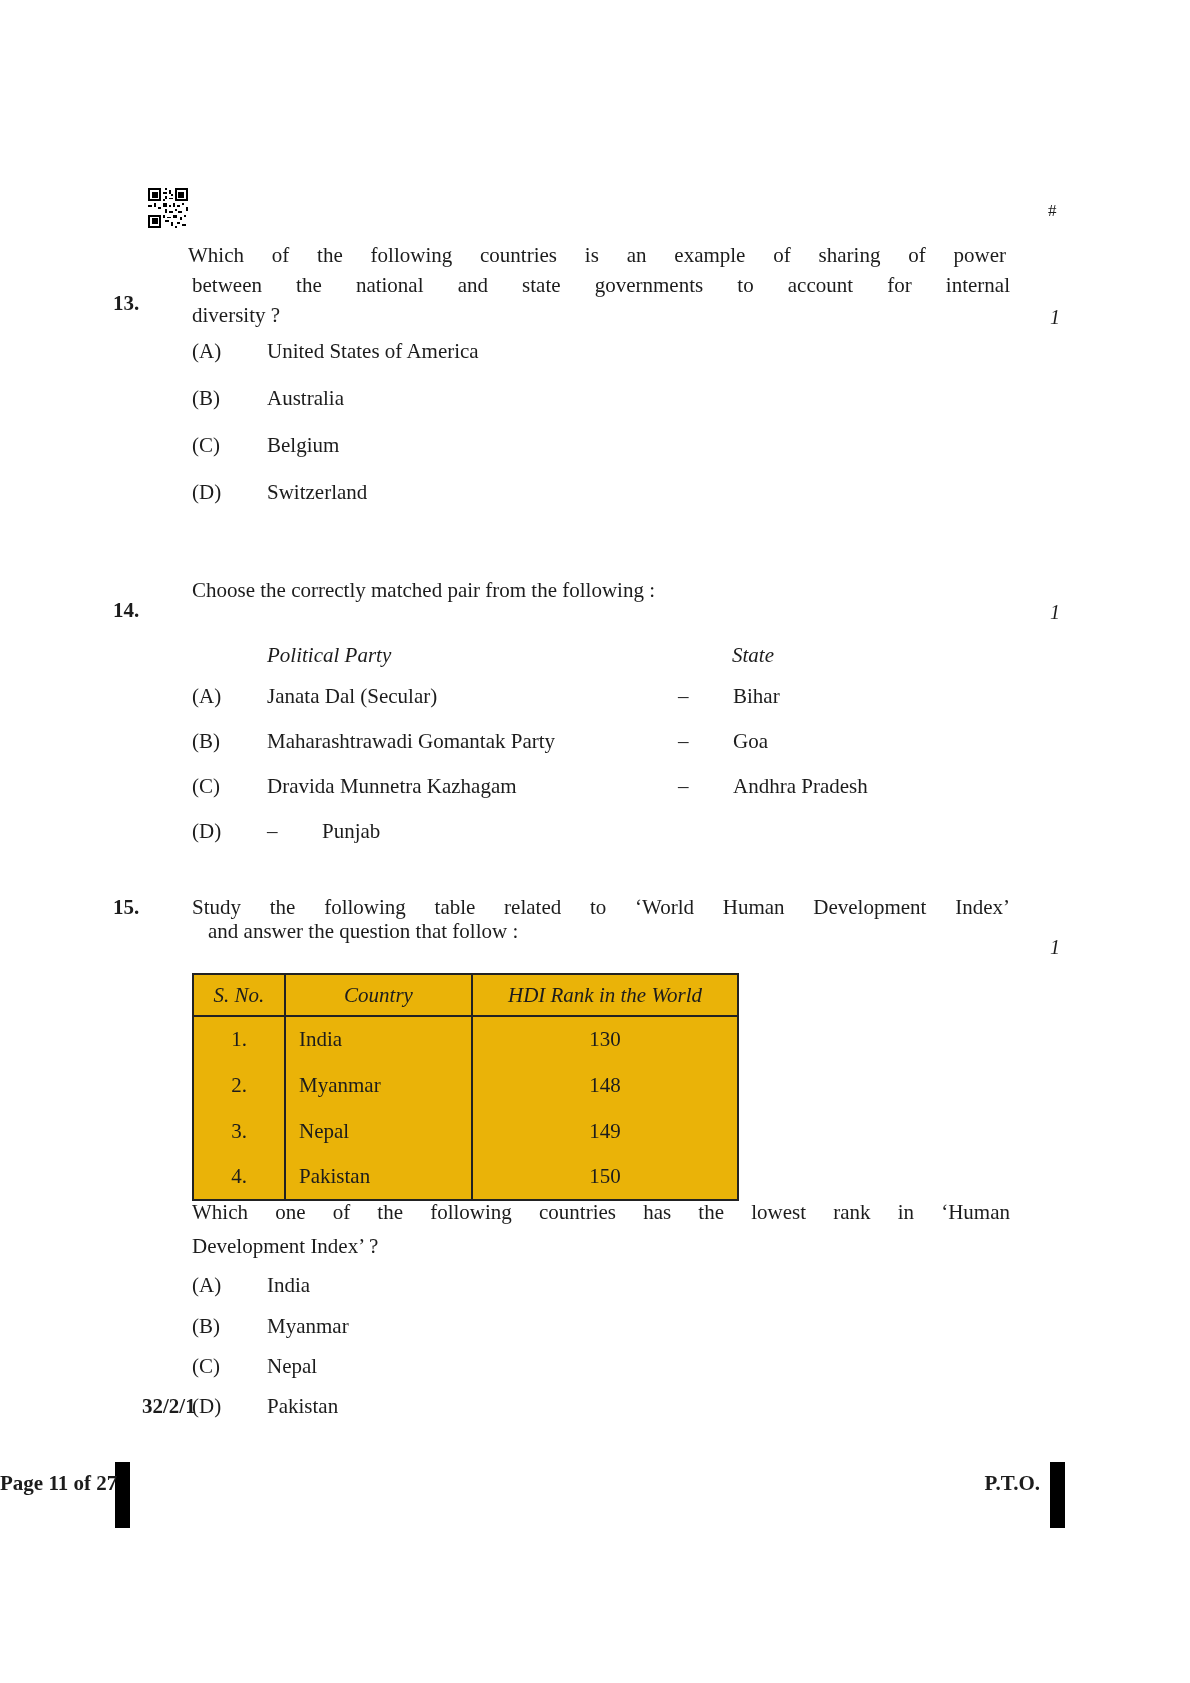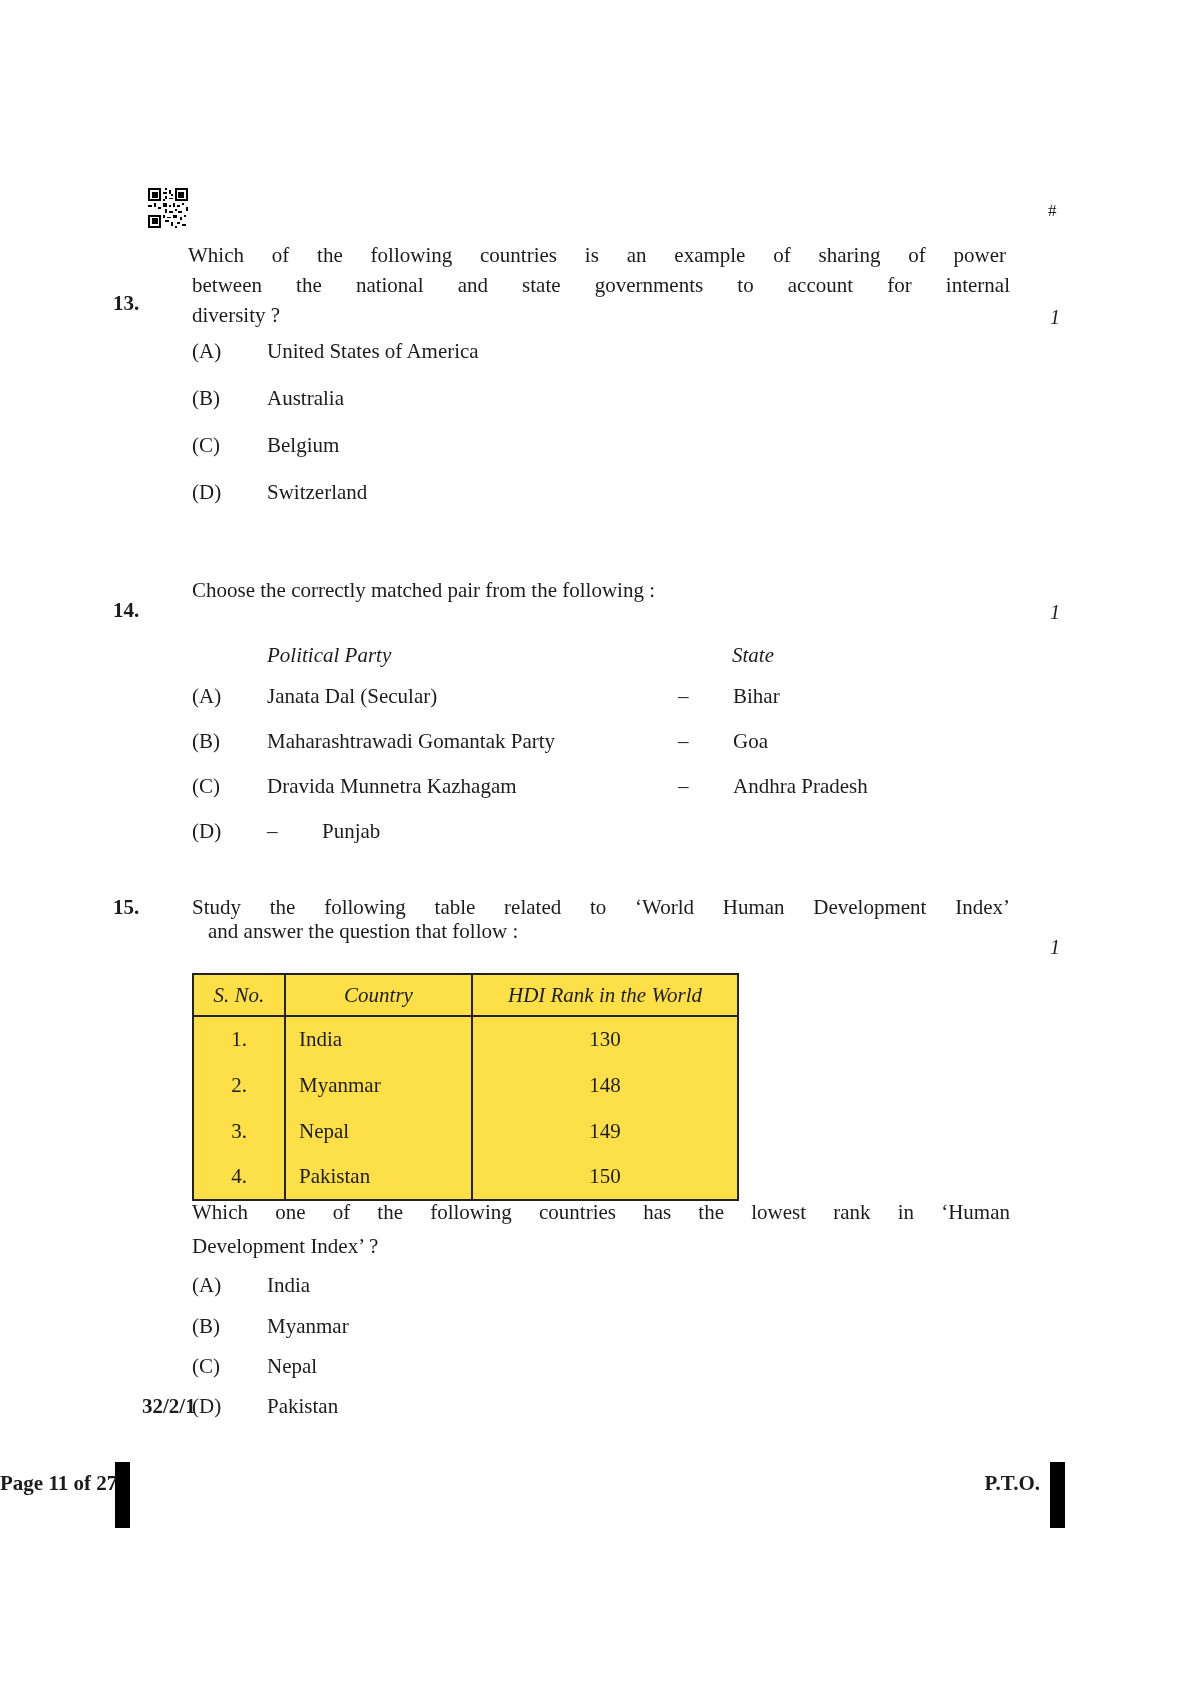--- a/index.html
+++ b/index.html
@@ -30,21 +30,21 @@
   .optrow { display: flex; }
   .opt-label { display: inline-block; width: 75px; }
   .pair-party { display: inline-block; width: 411px; }
   .pair-dash { display: inline-block; width: 55px; }
   .ital { font-style: italic; }
 
   table.hdi {
     border-collapse: collapse;
     table-layout: fixed;
     font-size: 21px;
-    background: #fde047;
+    background: #eab308;
   }
   table.hdi, table.hdi th, table.hdi td { border: 0; }
   table.hdi { border: 2px solid #222; }
   table.hdi th {
     border-bottom: 2px solid #222;
     font-style: italic;
     font-weight: normal;
     height: 42px;
     text-align: center;
     vertical-align: middle;

